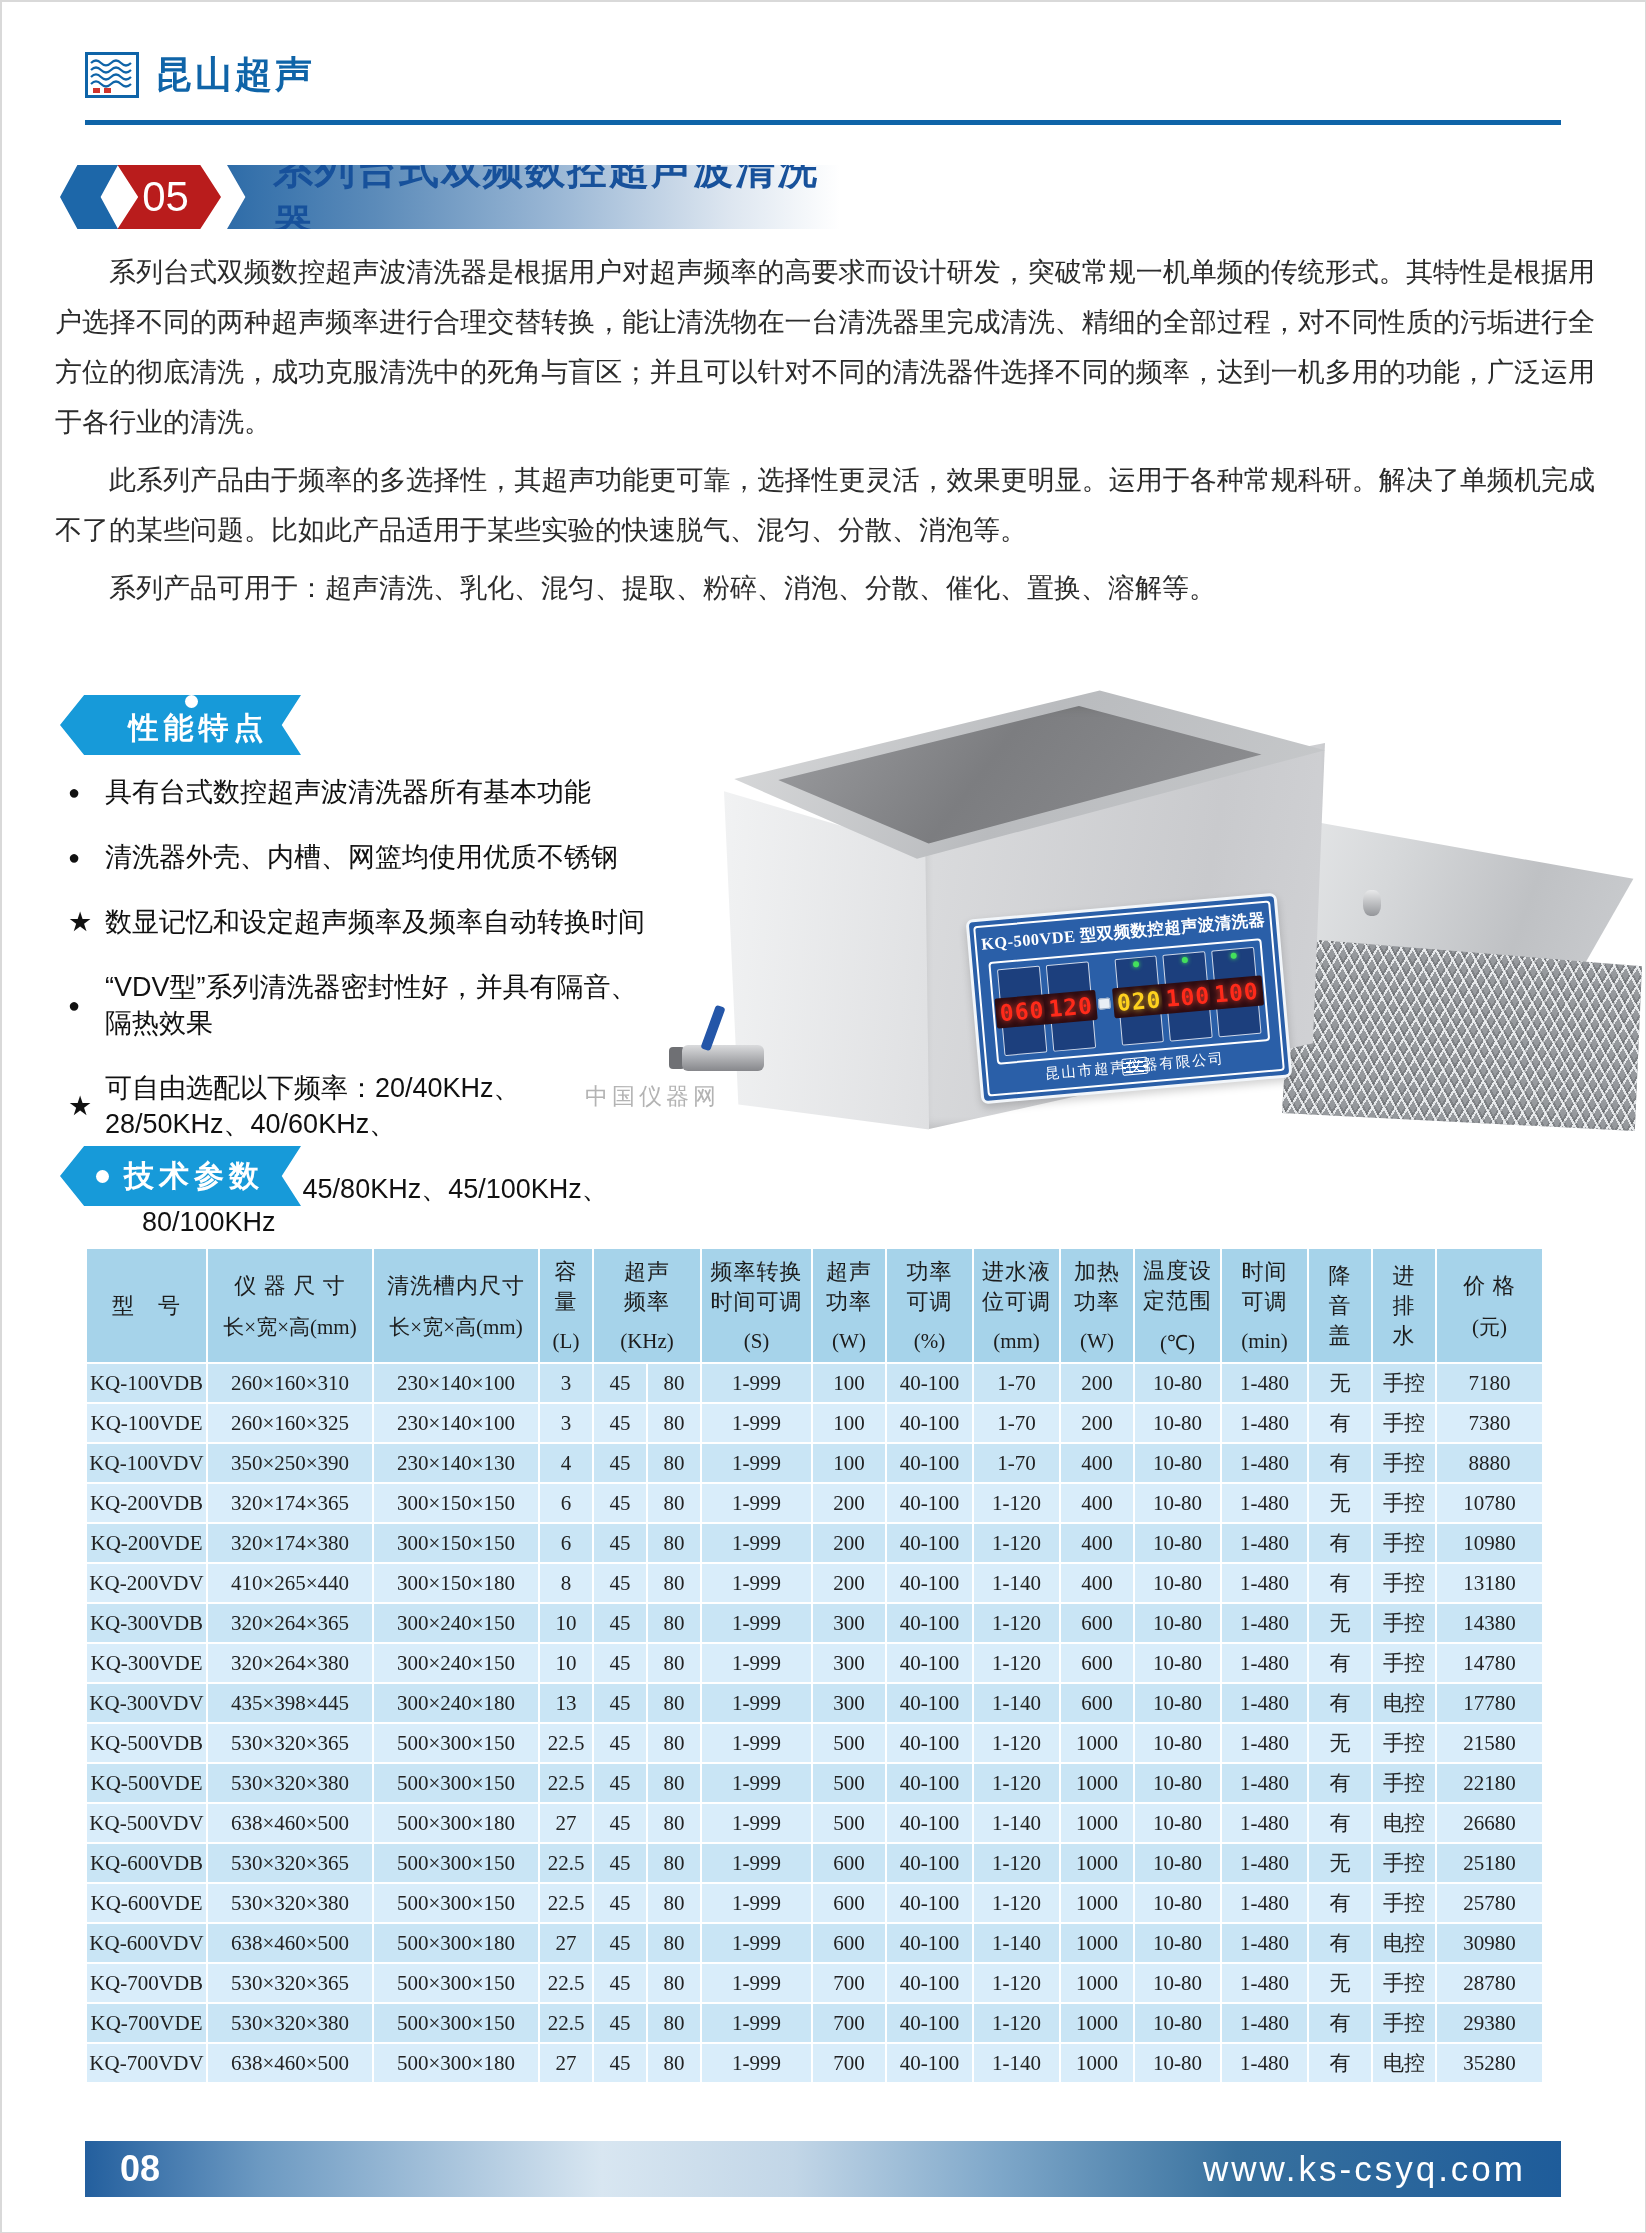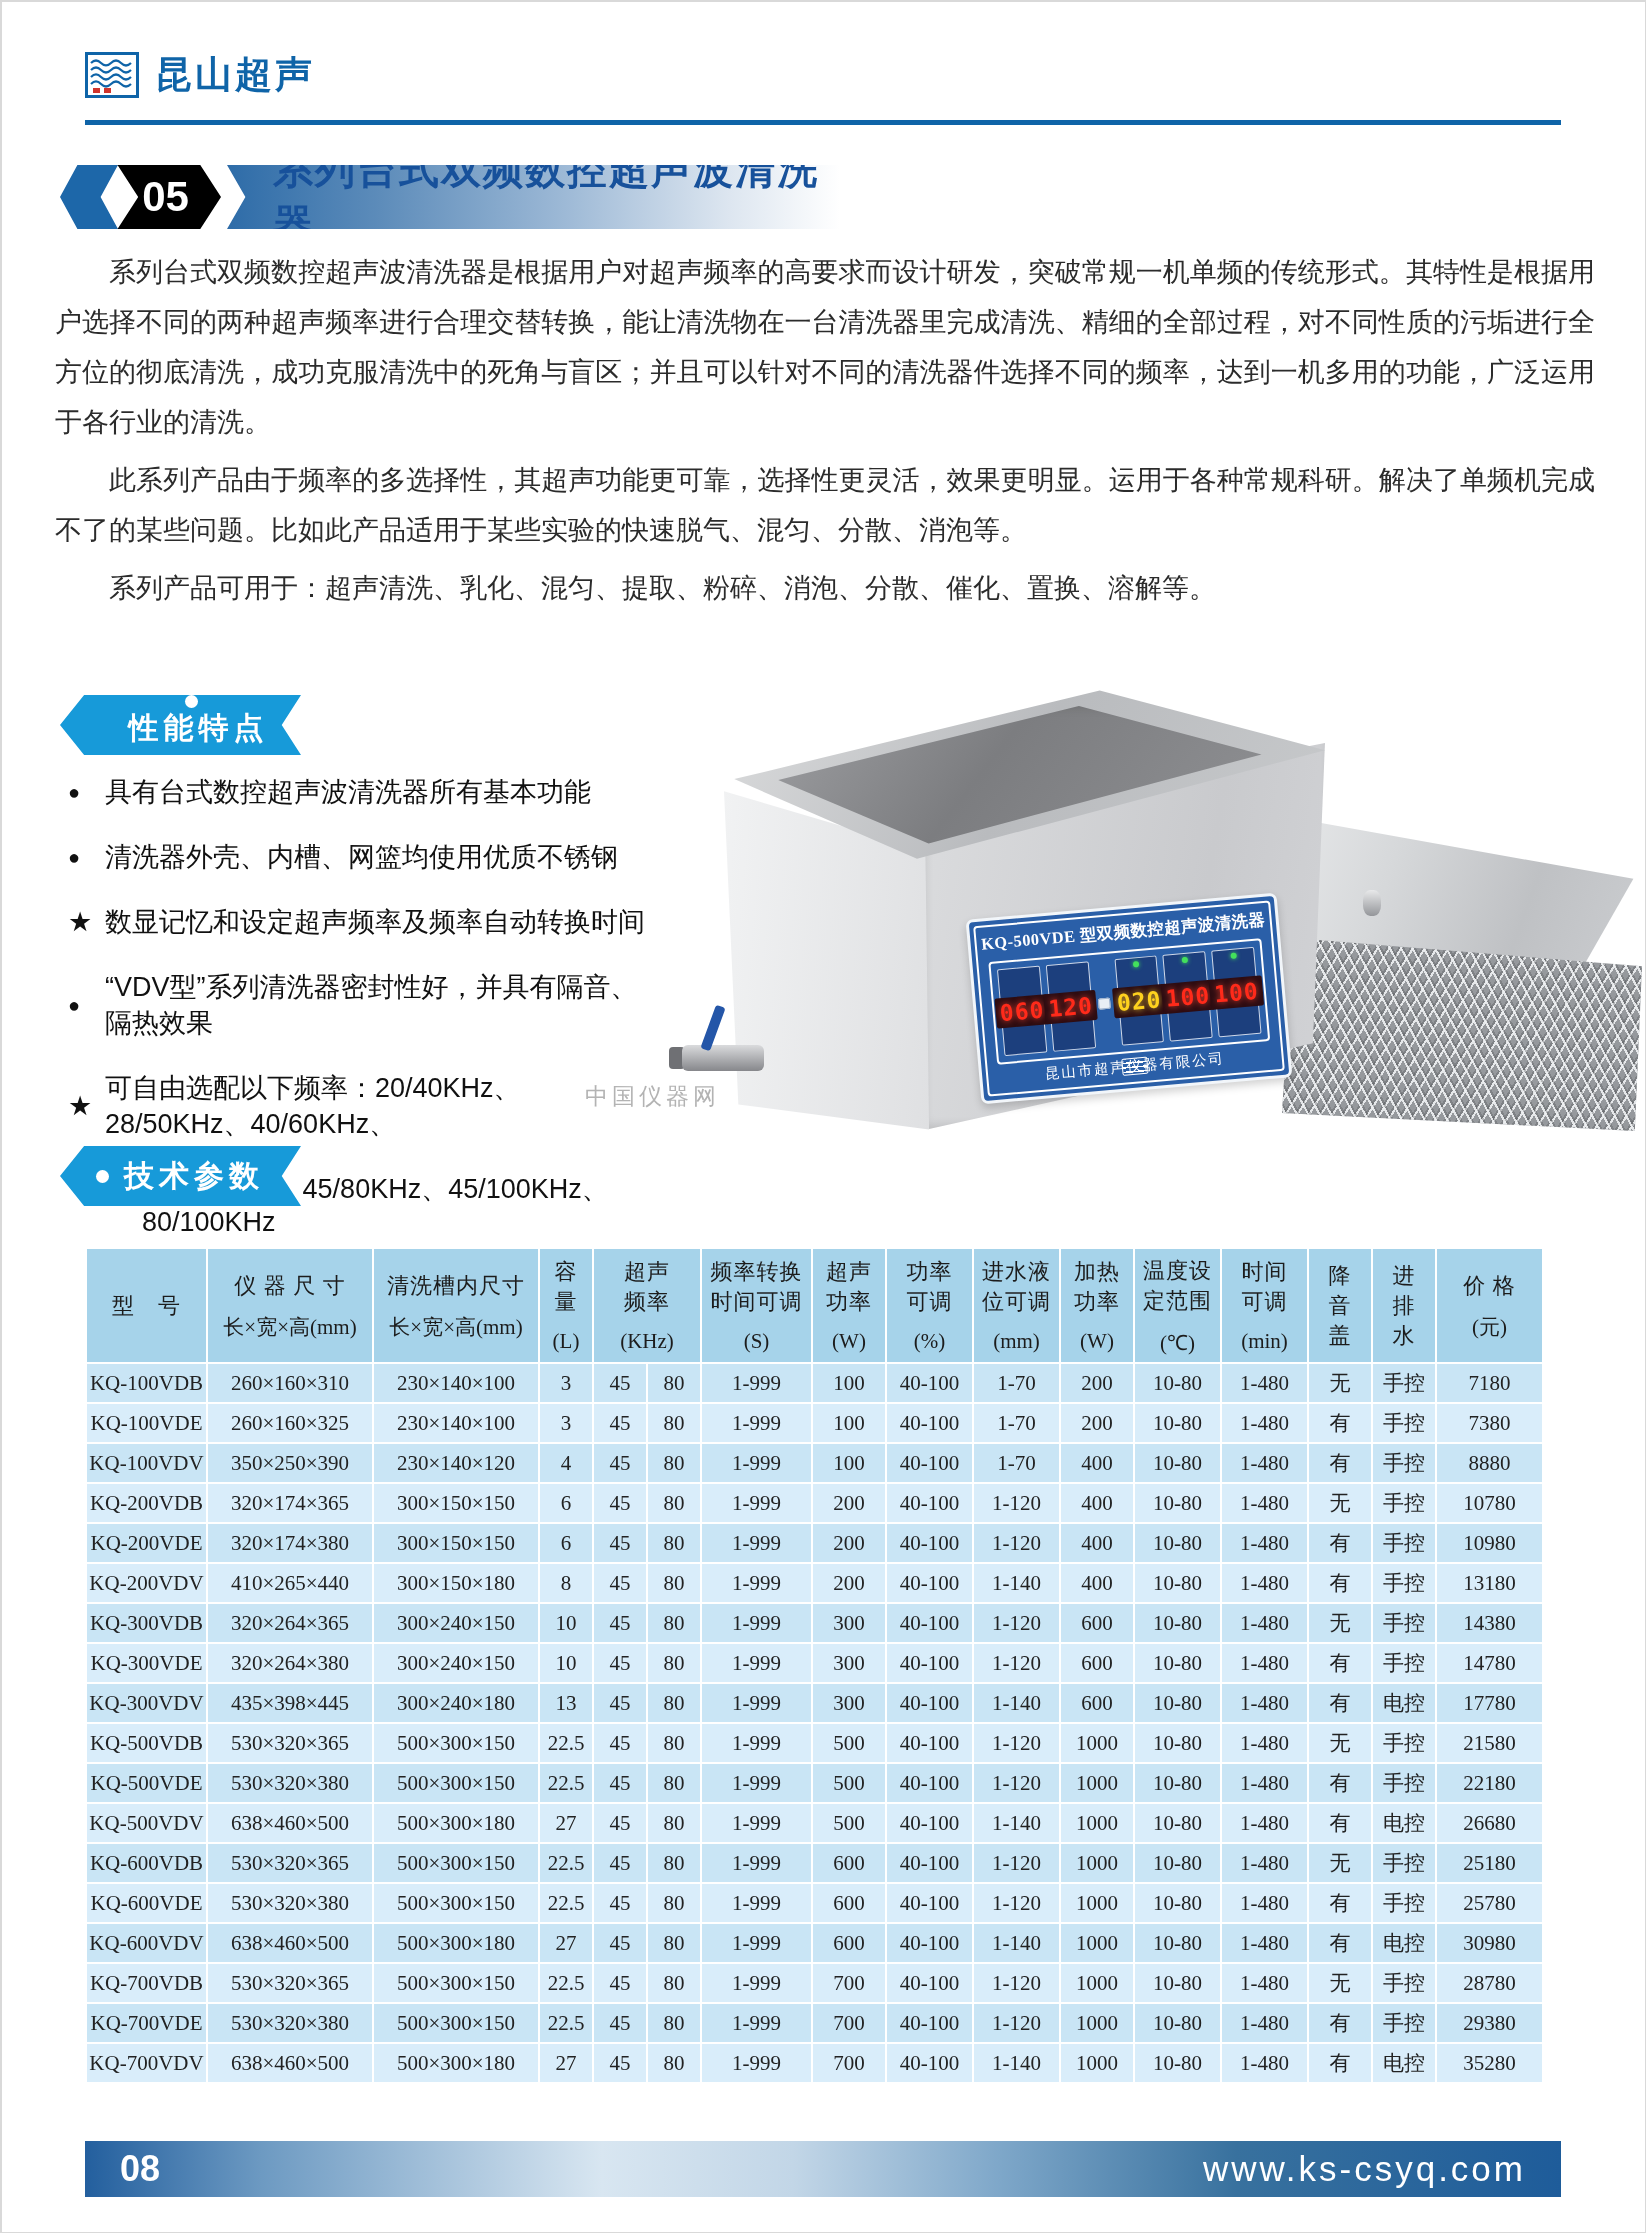--- a/index.html
+++ b/index.html
@@ -9,24 +9,24 @@
     box-shadow:inset 0 0 0 2px #d9d9d9;
   }
   
   .hdr-logo{position:absolute;left:85px;top:50px;display:flex;align-items:center;gap:16px;}
   .hdr-logo .brand{font-size:37px;font-weight:bold;color:#0f64a8;letter-spacing:3px;}
   .hdr-rule{position:absolute;left:85px;top:120px;width:1476px;height:5px;background:#0f64a8;}
   
   .tb{position:absolute;left:60px;top:165px;height:64px;width:796px;}
   .tb-chev{position:absolute;left:0;top:0;width:58px;height:64px;background:#1d67a9;
     clip-path:polygon(0 50%,30% 0,100% 0,70% 50%,100% 100%,30% 100%);}
-  .tb-num{position:absolute;left:46px;top:0;width:115px;height:64px;background:#000000;
+  .tb-num{position:absolute;left:46px;top:0;width:115px;height:64px;background:#b91c1c;
     clip-path:polygon(10% 0,82% 0,100% 50%,82% 100%,10% 100%,28% 50%);
     display:flex;align-items:center;justify-content:center;color:#fff;
-    font-size:42px;font-weight:bold;padding-left:4px;box-sizing:border-box;}
+    font-size:42px;font-weight:normal;padding-left:4px;box-sizing:border-box;}
   .tb-banner{position:absolute;left:167px;top:0;width:613px;height:64px;
     background:linear-gradient(90deg,#2e6ca8 0%,#5d8cba 25%,#9db9d6 55%,#dde6f0 82%,#ffffff 100%);
     clip-path:polygon(0 0,100% 0,100% 100%,0 100%,3% 50%);
     display:flex;align-items:center;padding-left:46px;box-sizing:border-box;}
   .tb-banner .t{font-size:40px;font-weight:bold;color:#17519b;letter-spacing:2px;}
   
   .intro{position:absolute;left:55px;top:247px;width:1540px;font-size:27px;line-height:50px;
     color:#2b2b2b;text-align:justify;}
   .intro p{margin:0 0 8px 0;text-indent:2em;}
   
@@ -360,21 +360,21 @@
           <td>200</td>
           <td>10-80</td>
           <td>1-480</td>
           <td>有</td>
           <td>手控</td>
           <td>7380</td>
         </tr>
         <tr class="odd">
           <td>KQ-100VDV</td>
           <td>350×250×390</td>
-          <td>230×140×120</td>
+          <td>230×140×130</td>
           <td>4</td>
           <td>45</td>
           <td>80</td>
           <td>1-999</td>
           <td>100</td>
           <td>40-100</td>
           <td>1-70</td>
           <td>400</td>
           <td>10-80</td>
           <td>1-480</td>

